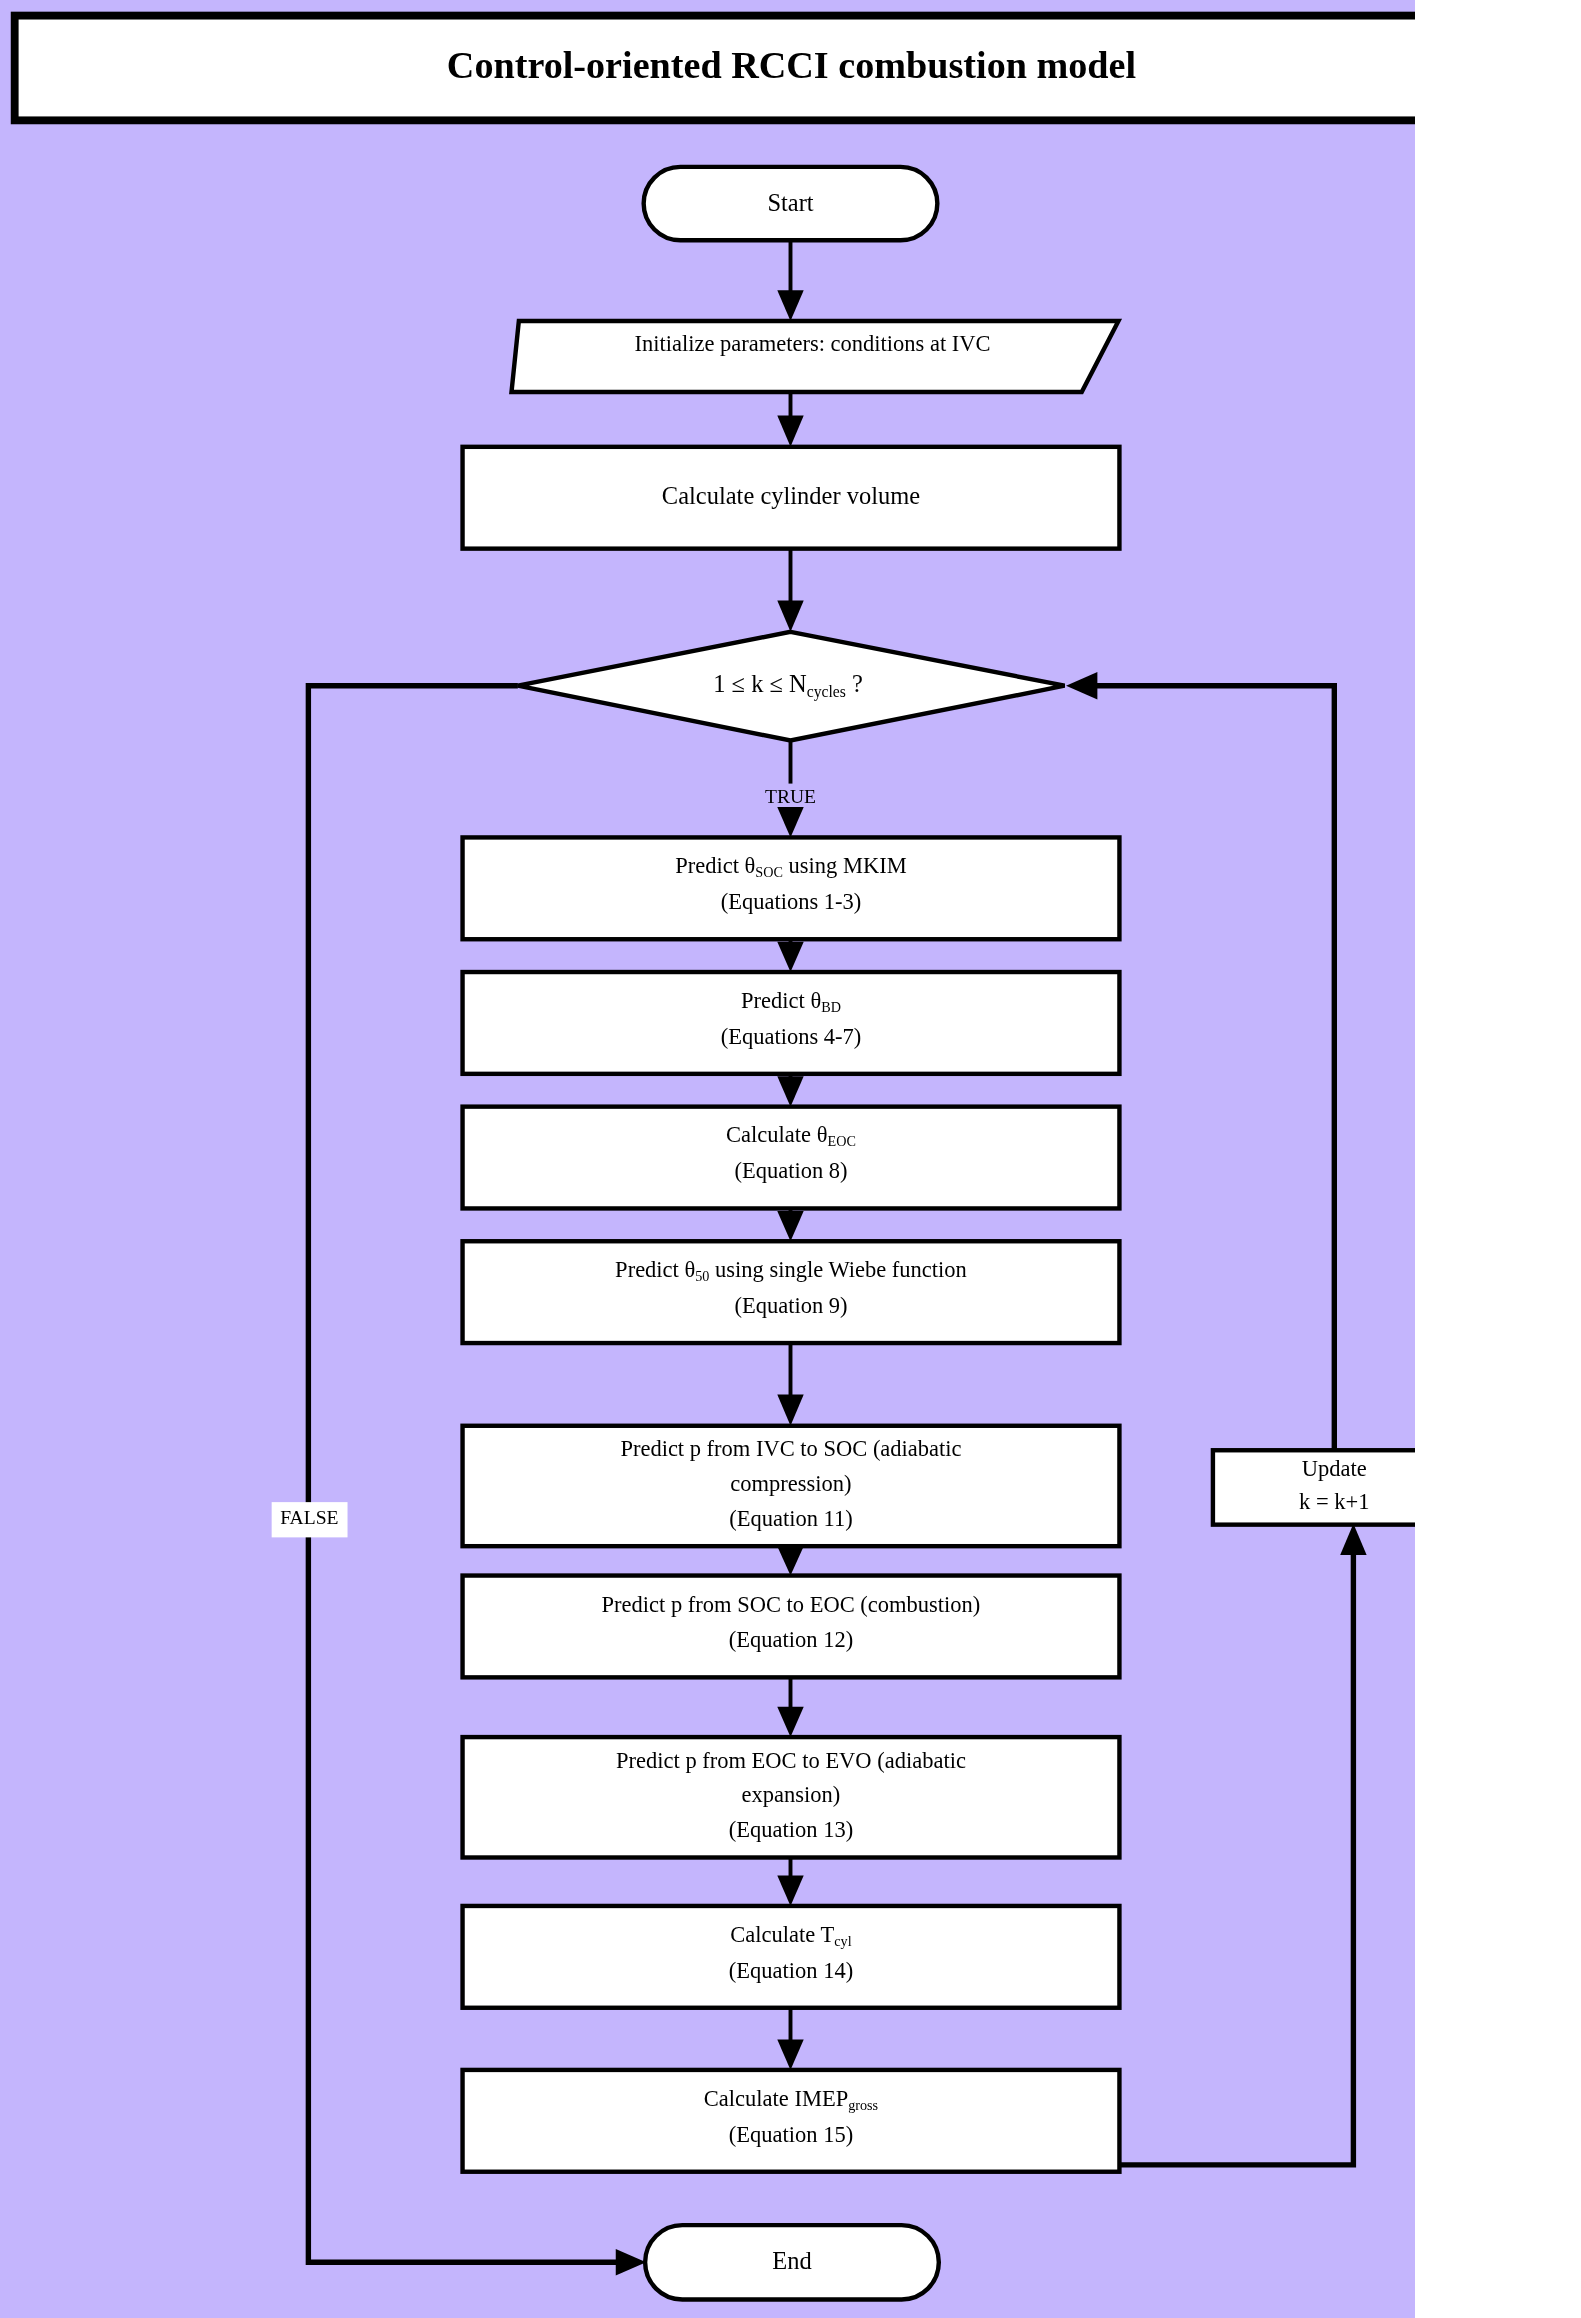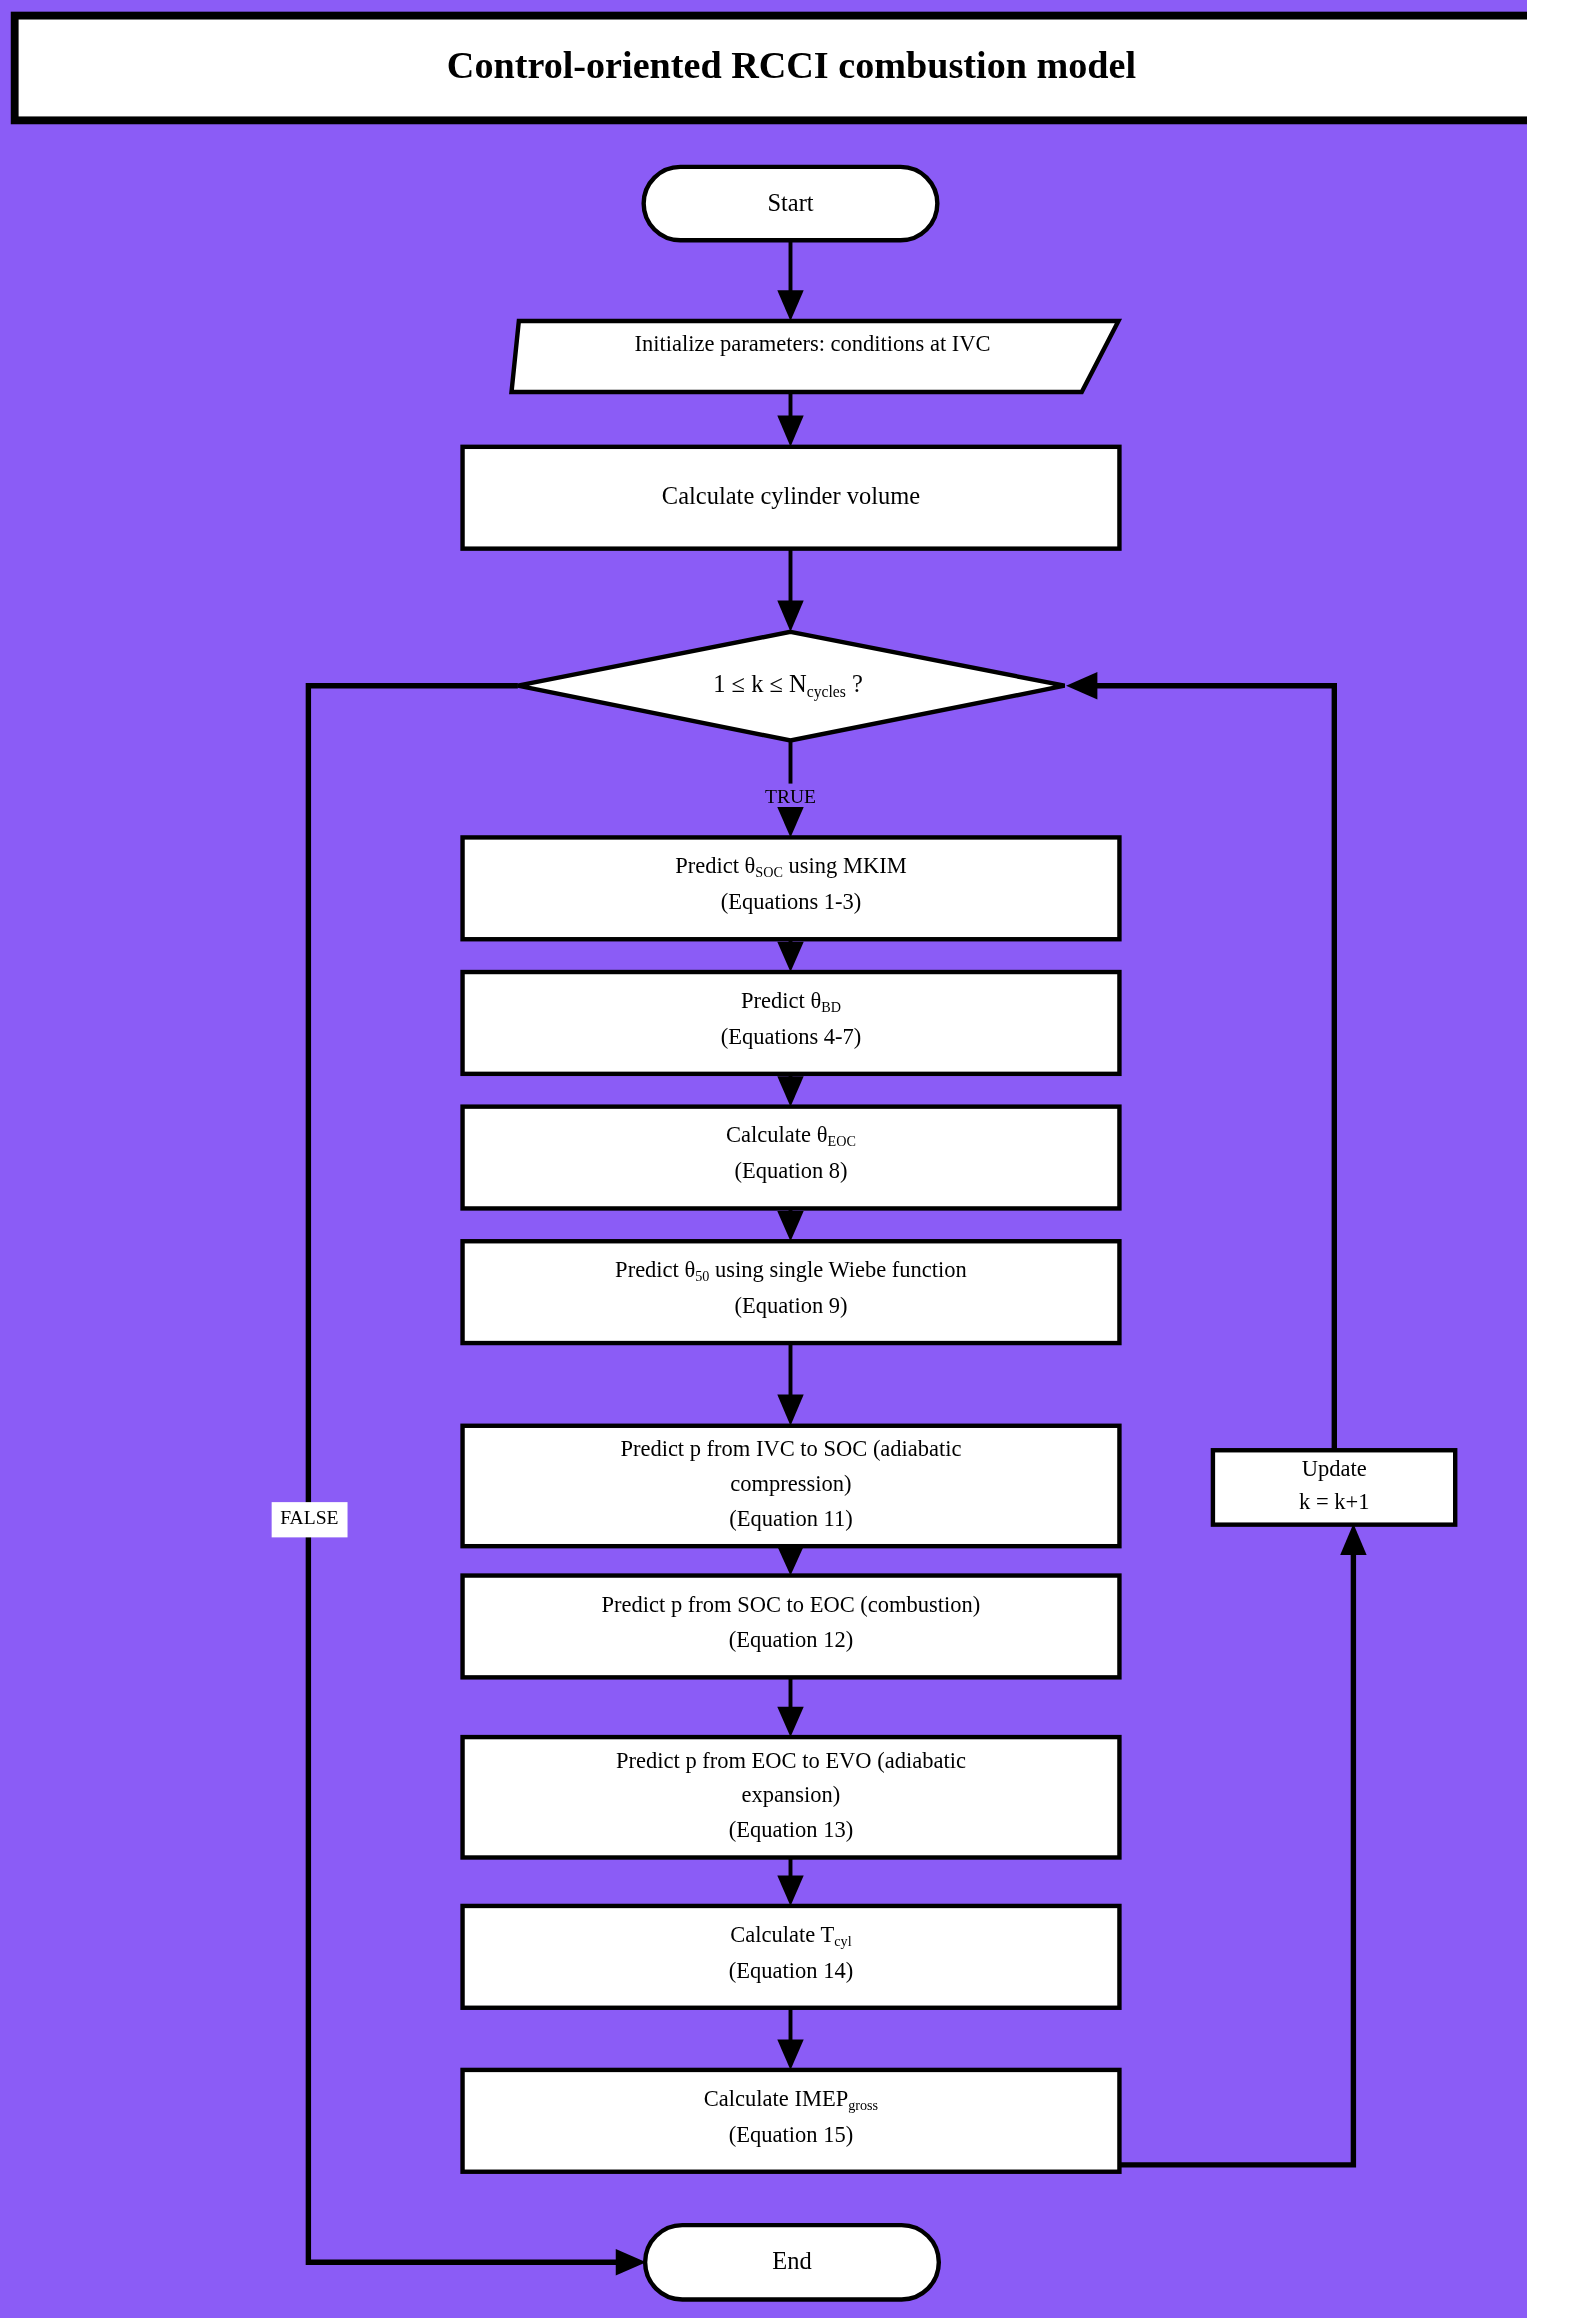--- a/index.html
+++ b/index.html
@@ -5,23 +5,23 @@
   html, body {
     margin: 0;
     padding: 0;
     background: #ffffff;
   }
   body {
     font-family: "Liberation Serif", serif;
   }
   #page {
     position: relative;
-    width: 1527px;
+    width: 1415px;
     height: 2319px;
-    background: #8b5cf6;
+    background: #c4b5fd;
     overflow: hidden;
   }
   #flow {
     position: absolute;
     top: 0;
     left: 0;
     width: 1581px;
     height: 2319px;
   }
   .shape {

